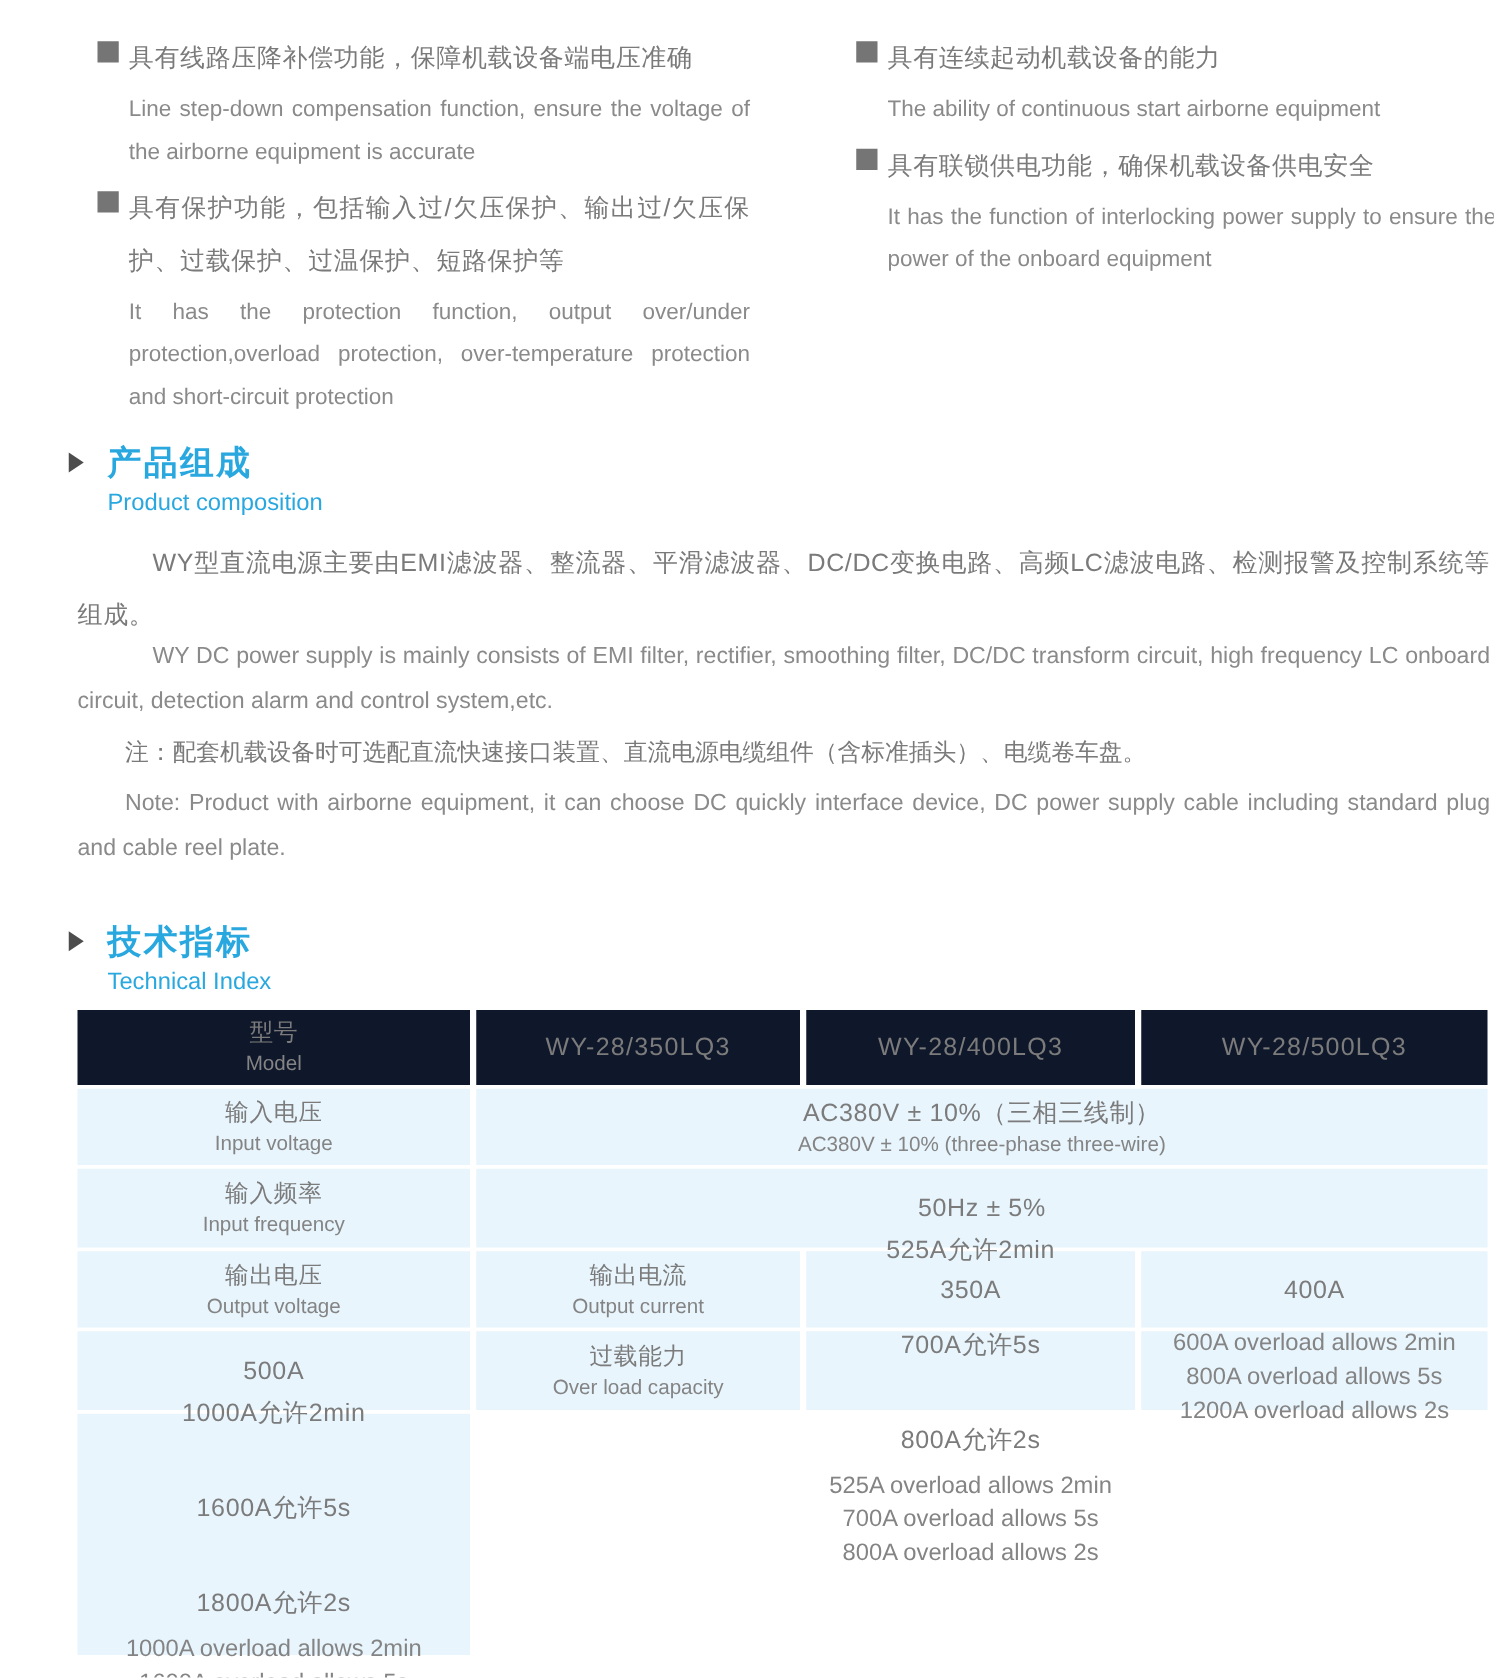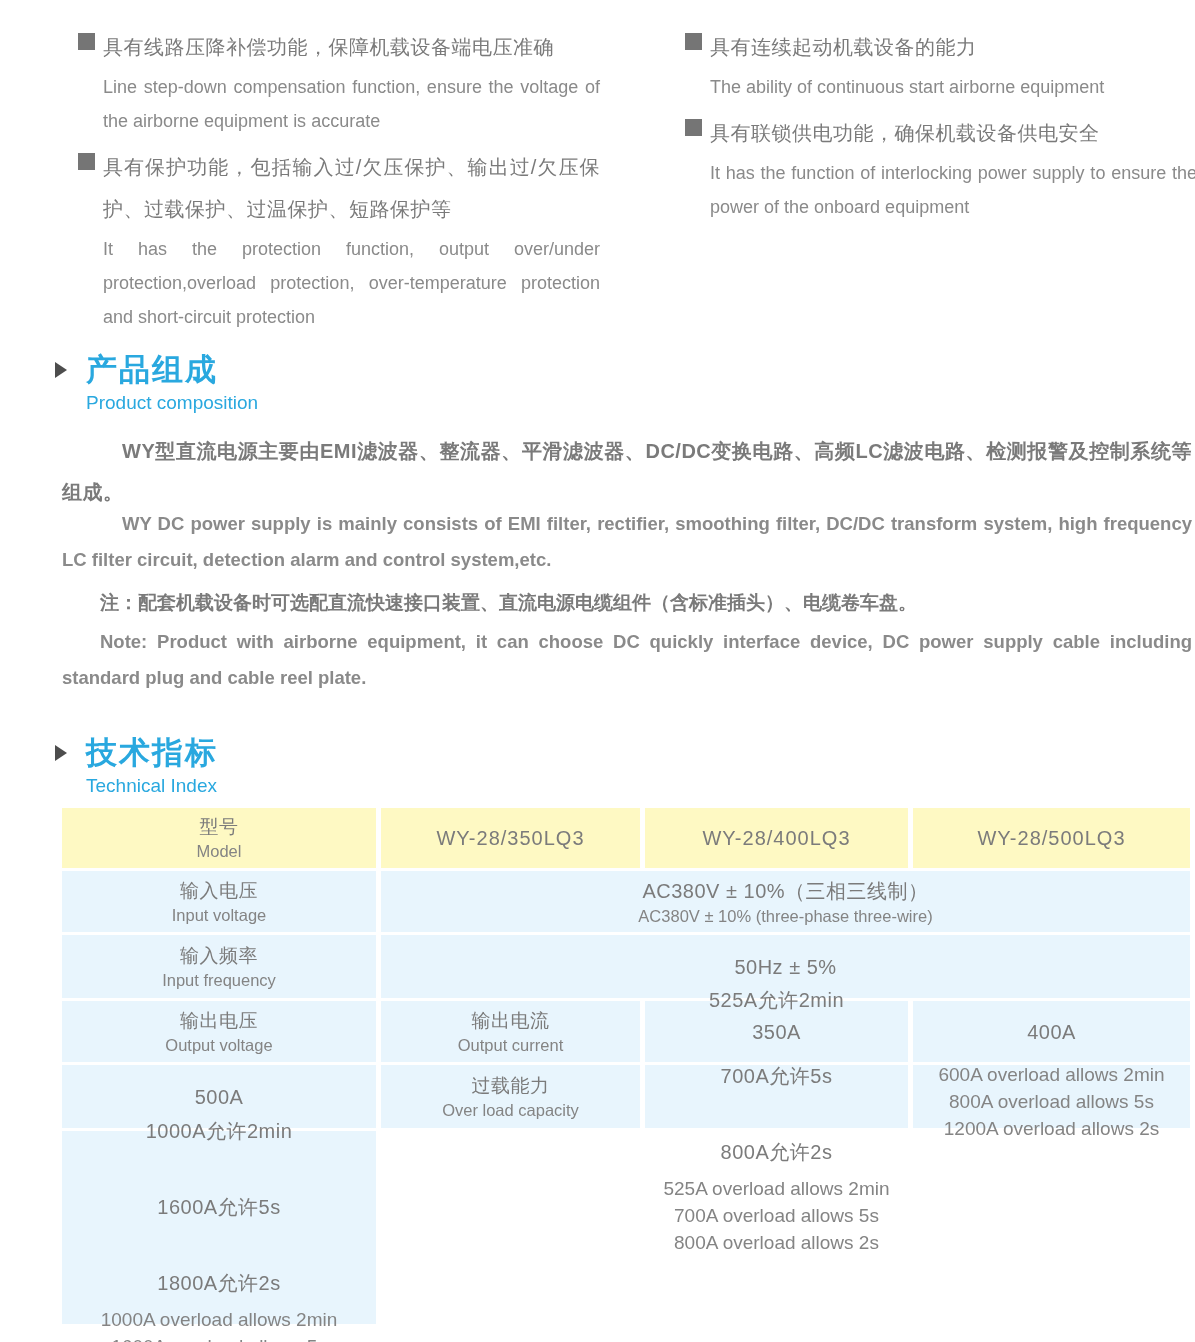--- a/index.html
+++ b/index.html
@@ -42,52 +42,52 @@
   #sec-composition { top: 352px; }
   #sec-technical   { top: 735px; }
   .tri-icon {
     width: 0; height: 0;
     border-left: 12px solid #4d4d4d;
     border-top: 8px solid transparent;
     border-bottom: 8px solid transparent;
     margin: 10px 19px 0 0;
   }
   .sec-title-zh {
-    font-size: 31px; font-weight: bold;
+    font-size: 27px; font-weight: bold;
     color: #29a8df; letter-spacing: 2px;
     line-height: 36px;
   }
   .sec-title-en {
     font-size: 19px; color: #29a8df;
     line-height: 26px; margin-top: 2px;
   }
 
   
-  .para { position: absolute; left: 62px; width: 1130px; text-align: justify; font-weight: bold; }
+  .para { position: absolute; left: 62px; width: 1130px; text-align: justify; }
   #comp-para-zh { top: 431px; font-size: 20px; line-height: 41px; color: #7a7a7a; text-indent: 60px; letter-spacing: 0.5px; }
   #comp-para-en { top: 506px; font-size: 18.5px; line-height: 36px; color: #8a8a8a; text-indent: 60px; }
   #comp-note-zh { top: 588px; font-size: 19px; line-height: 30px; color: #7a7a7a; text-indent: 38px; }
   #comp-note-en { top: 624px; font-size: 18.5px; line-height: 36px; color: #8a8a8a; text-indent: 38px; }
 
   
   #spec-table {
     position: absolute; left: 62px; top: 808px; width: 1130px;
     display: grid;
     grid-template-columns: 314px 259px 263px 277px;
     grid-template-rows: 60px 61px 63px 61px 63px 193px;
     gap: 3px 5px;
   }
   .cell {
     background: #e8f5fd;
     display: flex; flex-direction: column;
     align-items: center; justify-content: center;
     text-align: center;
     color: #7b7b7b;
   }
-  .cell.head { background: #fef9c3; }
+  .cell.head { background: #0f172a; }
   .span3 { grid-column: 2 / span 3; }
   .t-zh  { font-size: 19px; line-height: 26px; letter-spacing: 0.5px; }
   .t-en  { font-size: 16.5px; line-height: 22px; color: #848484; }
   .t-model { font-size: 20px; letter-spacing: 1px; }
   .t-val   { font-size: 20px; line-height: 28px; letter-spacing: 0.5px; }
   .ov-zh div { font-size: 20px; line-height: 28px; letter-spacing: 0.5px; margin-top: 48px; }
   .ov-en { margin-top: 9px; }
   .ov-en div { font-size: 19px; line-height: 27px; color: #848484; }
 </style>
 </head>
@@ -129,21 +129,21 @@
 
 <div class="section-header" id="sec-composition">
   <span class="tri-icon"></span>
   <div>
     <div class="sec-title-zh">产品组成</div>
     <div class="sec-title-en">Product composition</div>
   </div>
 </div>
 
 <div class="para" id="comp-para-zh">WY型直流电源主要由EMI滤波器、整流器、平滑滤波器、DC/DC变换电路、高频LC滤波电路、检测报警及控制系统等组成。</div>
-<div class="para" id="comp-para-en">WY DC power supply is mainly consists of EMI filter, rectifier, smoothing filter, DC/DC transform system, high frequency LC filter circuit, detection alarm and control system,etc.</div>
+<div class="para" id="comp-para-en">WY DC power supply is mainly consists of EMI filter, rectifier, smoothing filter, DC/DC transform circuit, high frequency LC onboard circuit, detection alarm and control system,etc.</div>
 <div class="para" id="comp-note-zh">注：配套机载设备时可选配直流快速接口装置、直流电源电缆组件（含标准插头）、电缆卷车盘。</div>
 <div class="para" id="comp-note-en">Note: Product with airborne equipment, it can choose DC quickly interface device, DC power supply cable including standard plug and cable reel plate.</div>
 
 <div class="section-header" id="sec-technical">
   <span class="tri-icon"></span>
   <div>
     <div class="sec-title-zh">技术指标</div>
     <div class="sec-title-en">Technical Index</div>
   </div>
 </div>

